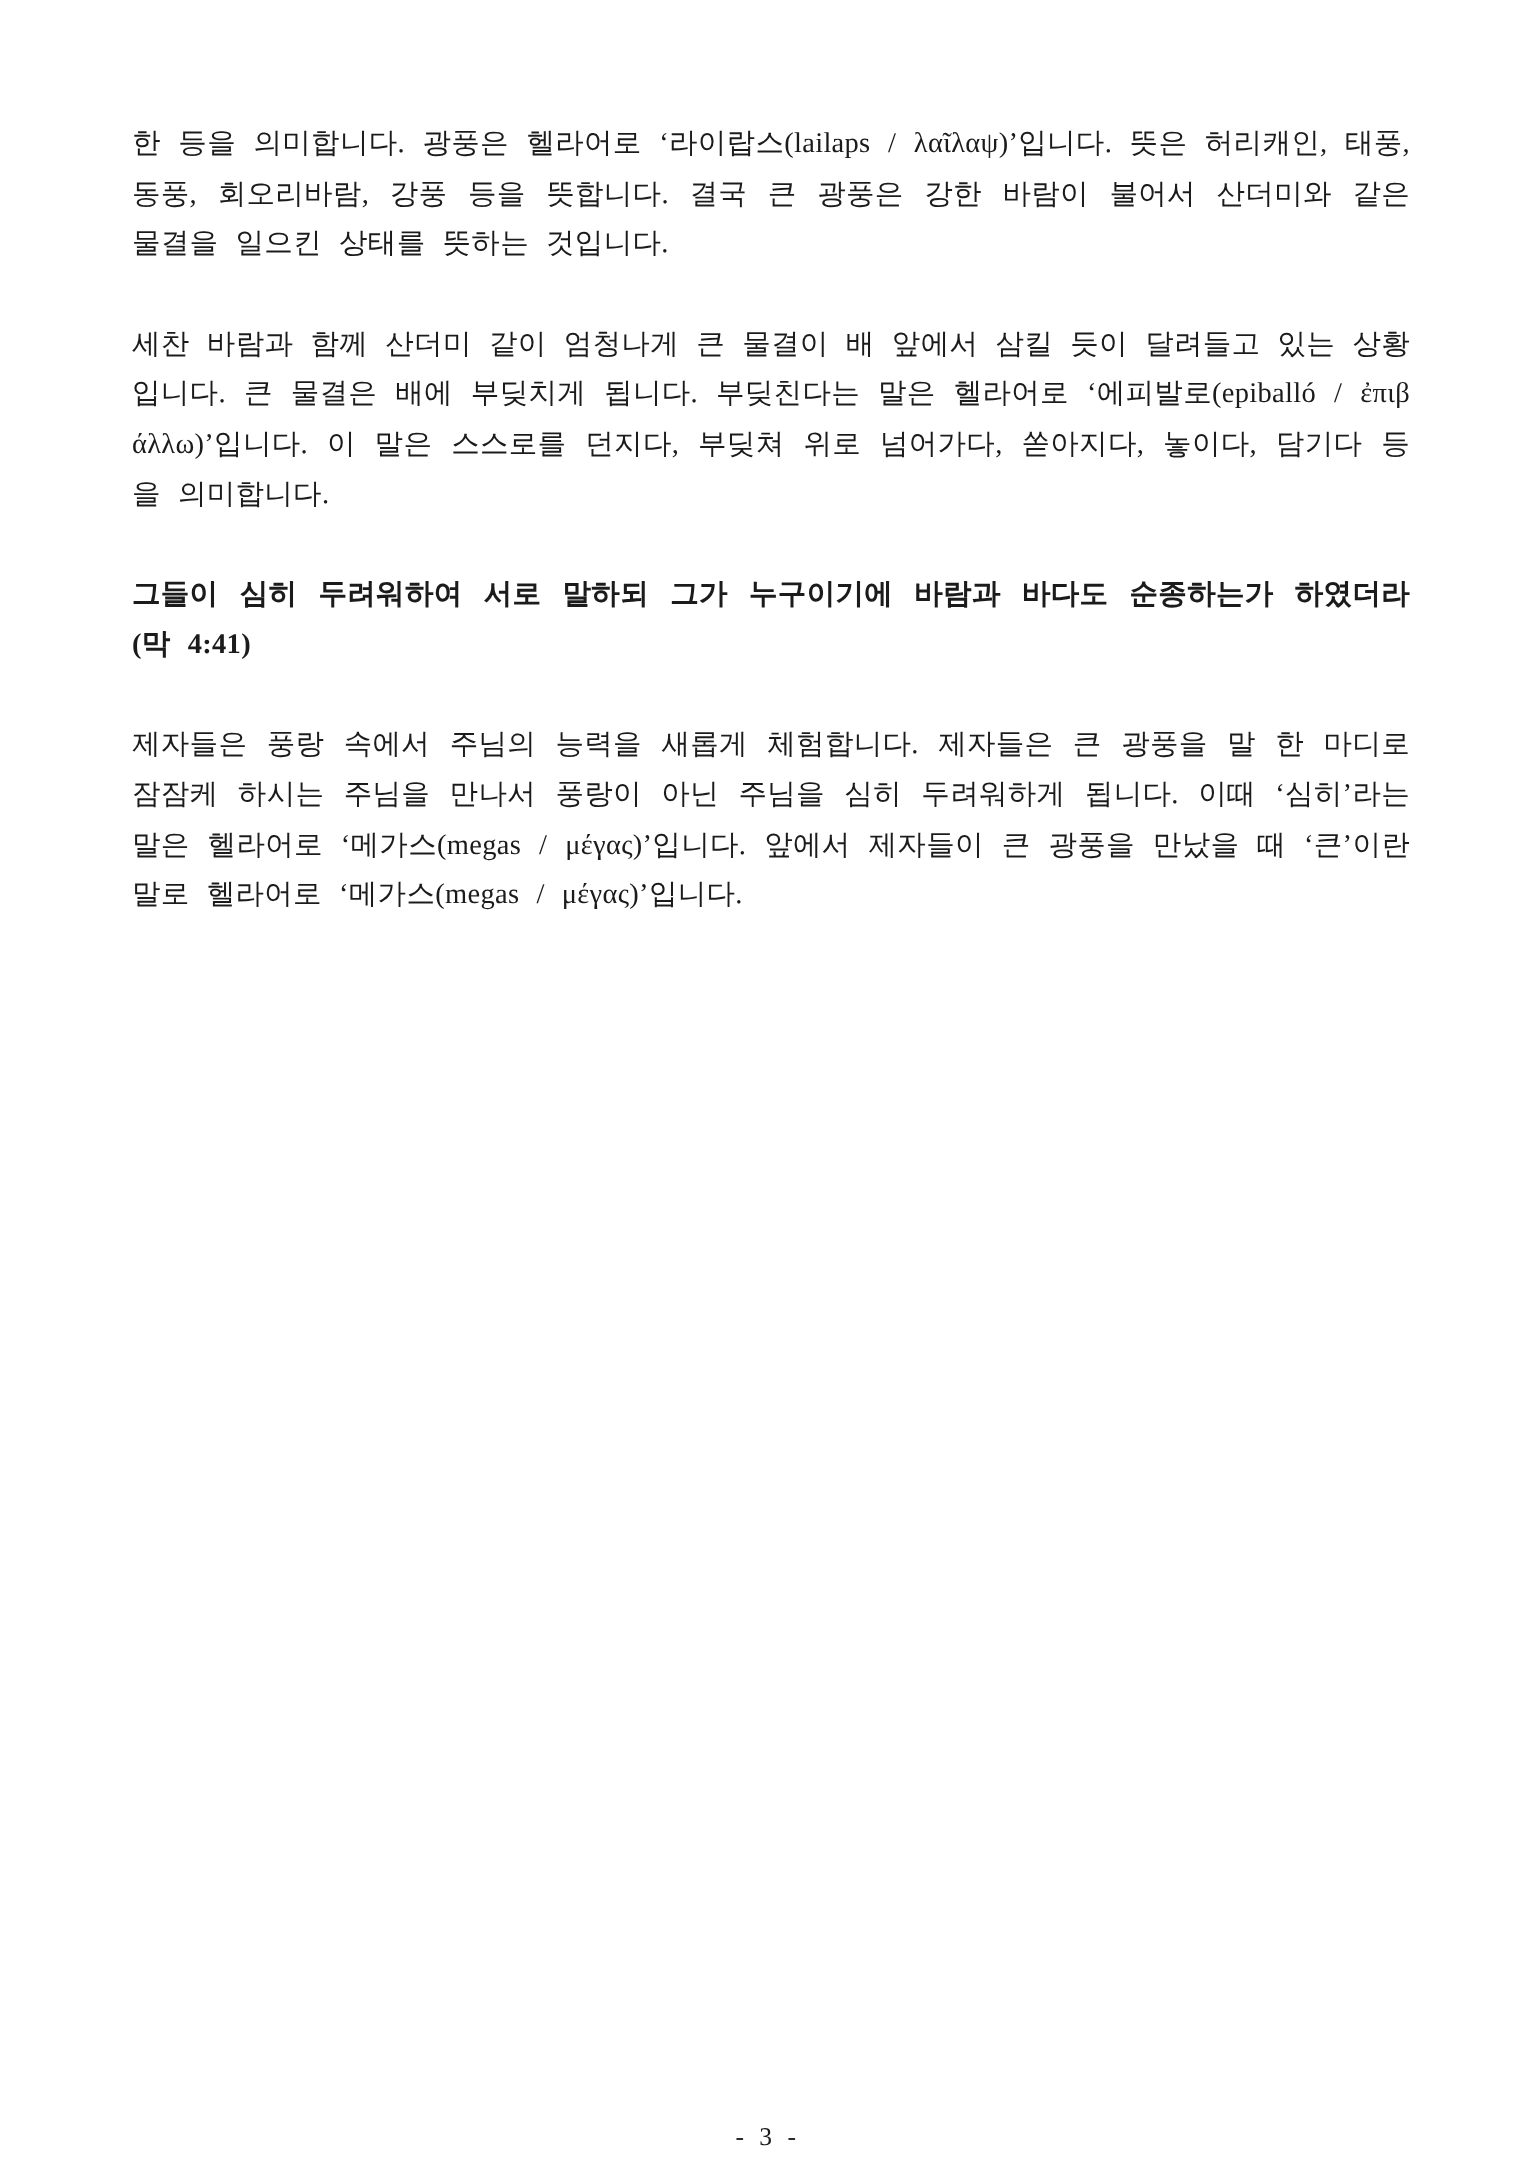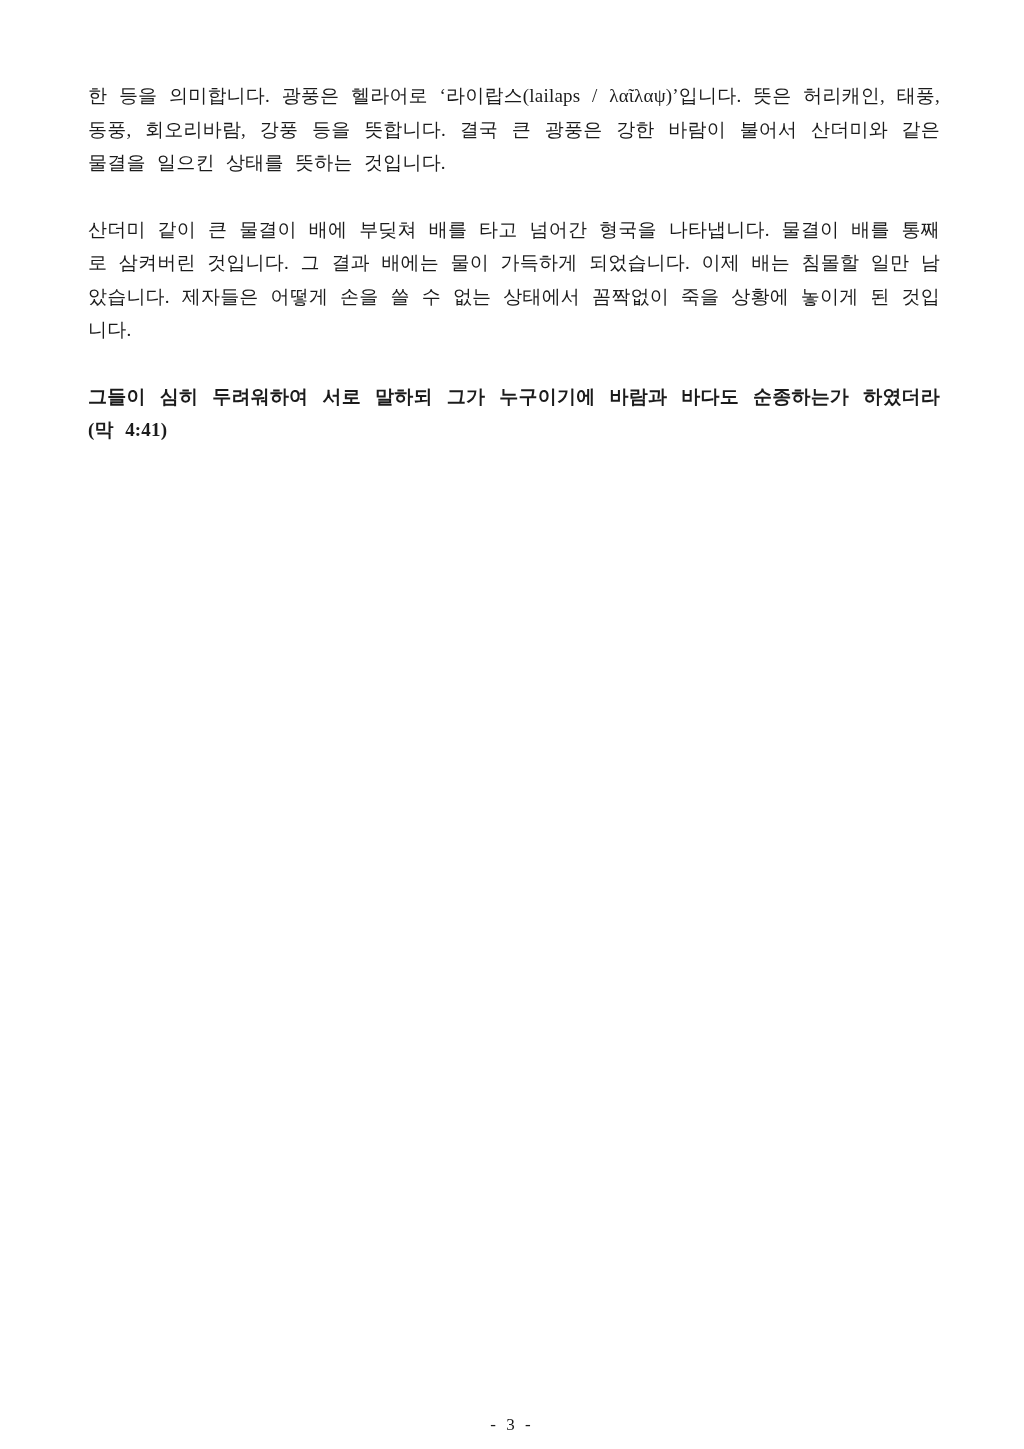--- a/index.html
+++ b/index.html
@@ -41,18 +41,19 @@
     letter-spacing: 3px;
     color: #1b1b1b;
   }
 </style>
 </head>
 <body>
 
 <div class="page">
   <div class="doc-body">
     <p class="para">한 등을 의미합니다. 광풍은 헬라어로 ‘라이랍스(lailaps / λαῖλαψ)’입니다. 뜻은 허리캐인, 태풍, 동풍, 회오리바람, 강풍 등을 뜻합니다. 결국 큰 광풍은 강한 바람이 불어서 산더미와 같은 물결을 일으킨 상태를 뜻하는 것입니다.</p>
-    <p class="para">산더미 같이 큰 물결이 배에 부딪쳐 배를 타고 넘어간 형국을 나타냅니다. 물결이 배를 통째로 삼켜버린 것입니다. 그 결과 배에는 물이 가득하게 되었습니다. 이제 배는 침몰할 일만 남았습니다. 제자들은 어떻게 손을 쓸 수 없는 상태에서 꼼짝없이 죽을 상황에 놓이게 된 것입니다.</p>
+    <p class="para">세찬 바람과 함께 산더미 같이 엄청나게 큰 물결이 배 앞에서 삼킬 듯이 달려들고 있는 상황입니다. 큰 물결은 배에 부딪치게 됩니다. 부딪친다는 말은 헬라어로 ‘에피발로(epiballó / ἐπιβάλλω)’입니다. 이 말은 스스로를 던지다, 부딪쳐 위로 넘어가다, 쏟아지다, 놓이다, 담기다 등을 의미합니다.</p>
     <p class="para verse">그들이 심히 두려워하여 서로 말하되 그가 누구이기에 바람과 바다도 순종하는가 하였더라 (막 4:41)</p>
+    <p class="para">제자들은 풍랑 속에서 주님의 능력을 새롭게 체험합니다. 제자들은 큰 광풍을 말 한 마디로 잠잠케 하시는 주님을 만나서 풍랑이 아닌 주님을 심히 두려워하게 됩니다. 이때 ‘심히’라는 말은 헬라어로 ‘메가스(megas / μέγας)’입니다. 앞에서 제자들이 큰 광풍을 만났을 때 ‘큰’이란 말로 헬라어로 ‘메가스(megas / μέγας)’입니다.</p>
   </div>
 
   <div class="page-footer">- 3 -</div>
 </div>
 
 </body></html>

